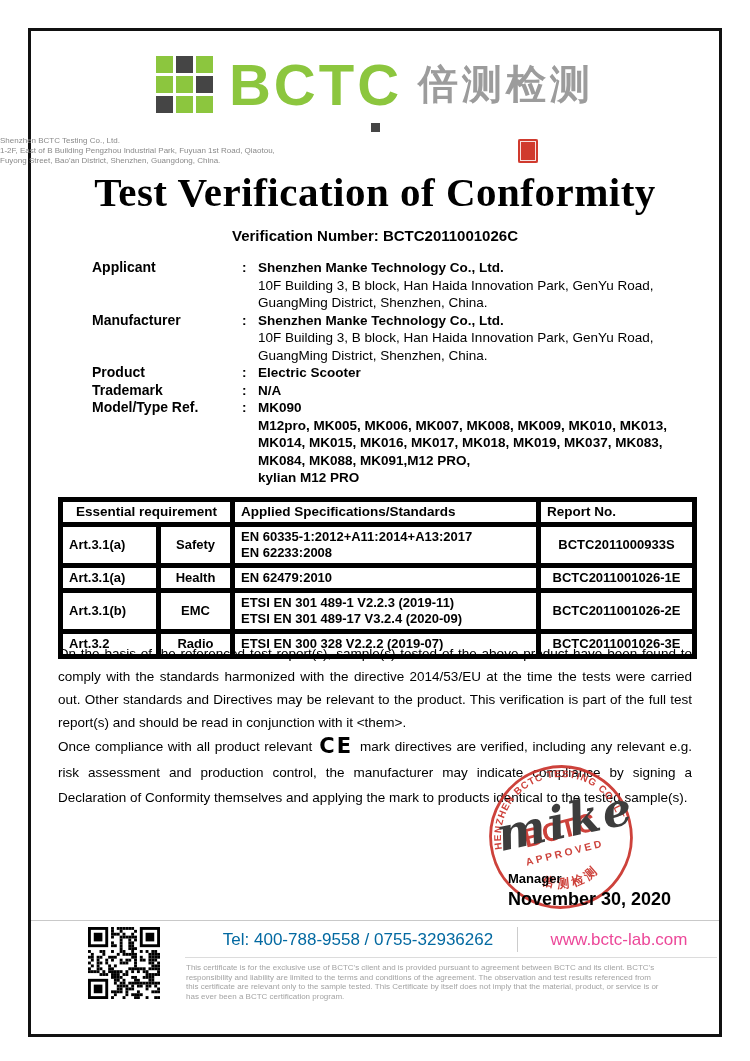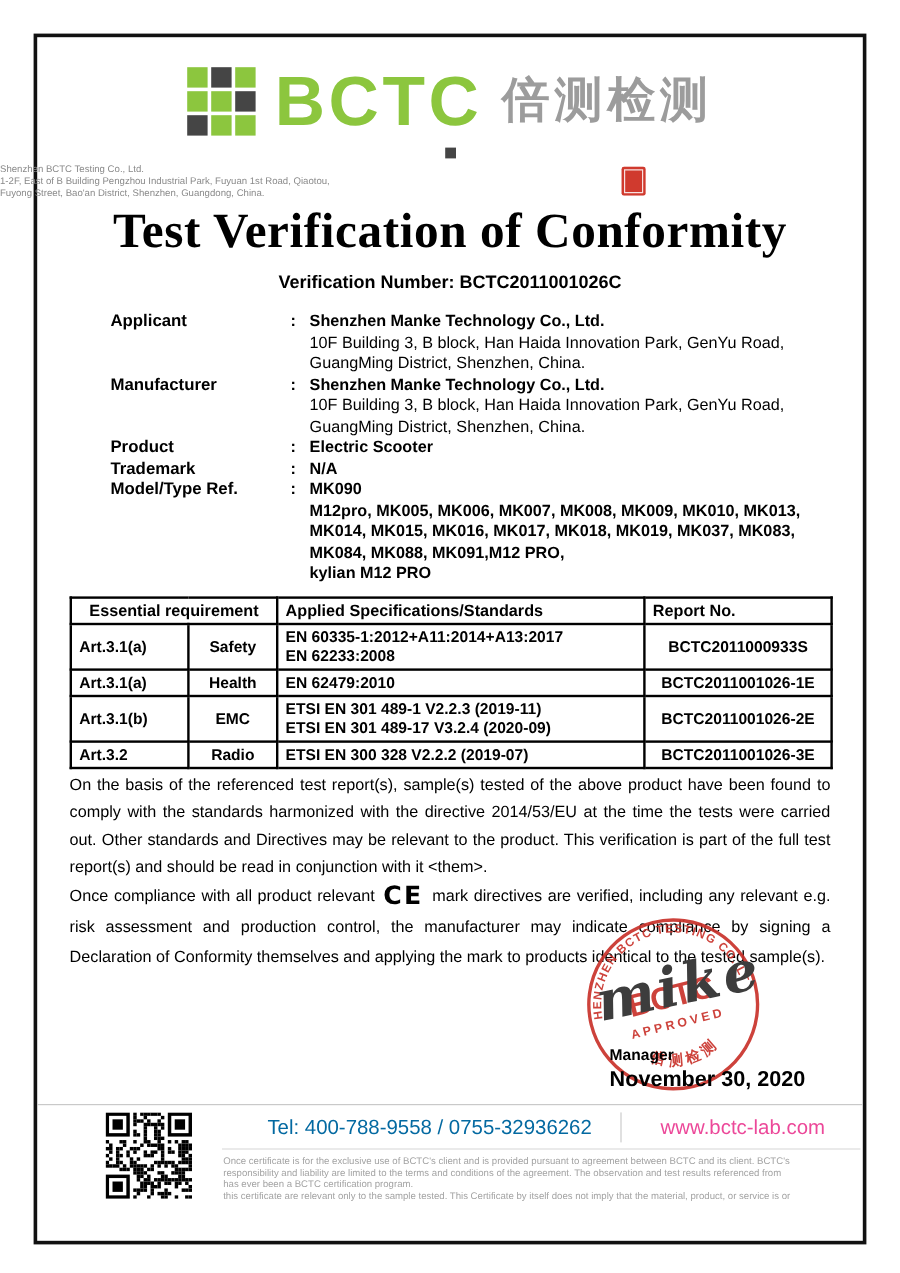--- a/index.html
+++ b/index.html
@@ -29,21 +29,21 @@
   
   .fields { position:absolute; top:259px; left:68px; width:640px; font-size:13.5px; line-height:17.5px;margin-left:24px; }
   .field { display:flex; }
   .f-label { width:150px; font-weight:bold; font-size:14px; }
   .f-colon { width:16px; font-weight:bold; }
   .f-value { flex:1; }
   .bold { font-weight:bold; }
 
   
   .spec-table { position:absolute; top:497px; left:58px; width:634px; border-collapse:collapse; table-layout:fixed; font-size:13px; }
-  .spec-table th, .spec-table td { border:2px solid #000000; padding:2px 6px; font-weight:bold; line-height:16px; vertical-align:middle; }
+  .spec-table th, .spec-table td { border:5px solid #000000; padding:2px 6px; font-weight:bold; line-height:16px; vertical-align:middle; }
   .spec-table th { font-size:13.5px; }
   th.h-ess { text-align:center; }
   th.h-spec, th.h-rep { text-align:left;margin-left:16px; }
   td.cat { text-align:center; }
   td.rep { text-align:center; }
   col.w-art { width:98px; } col.w-cat { width:74px; } col.w-spec { width:306px; } col.w-rep { width:156px; }
 
   
   .para { position:absolute; left:58px; width:634px; margin:0; font-size:13.5px; text-align:justify; }
   .p1 { top:642px; line-height:23px; }
@@ -452,18 +452,18 @@
         <rect x="57.599999999999994" y="5.76" width="8.64" height="8.64" fill="#000"></rect>
         <rect x="0" y="51.839999999999996" width="20.16" height="20.16" fill="#000"></rect>
         <rect x="2.88" y="54.72" width="14.399999999999999" height="14.399999999999999" fill="#fff"></rect>
         <rect x="5.76" y="57.599999999999994" width="8.64" height="8.64" fill="#000"></rect>
       </svg></div>
   <div class="tel">Tel: 400-788-9558 / 0755-32936262</div>
   <div class="v-div"></div>
   <div class="website">www.bctc-lab.com</div>
   <div class="footer-line2"></div>
   <div class="disclaimer">
-    <div>Once certificate is for the exclusive use of BCTC's client and is provided pursuant to agreement between BCTC and its client. BCTC's</div>
+    <div>This certificate is for the exclusive use of BCTC's client and is provided pursuant to agreement between BCTC and its client. BCTC's</div>
     <div>responsibility and liability are limited to the terms and conditions of the agreement. The observation and test results referenced from</div>
+    <div>this certificate are relevant only to the sample tested. This Certificate by itself does not imply that the material, product, or service is or</div>
     <div>has ever been a BCTC certification program.</div>
-    <div>this certificate are relevant only to the sample tested. This Certificate by itself does not imply that the material, product, or service is or</div>
   </div>
 </div>
 
 </body></html>

